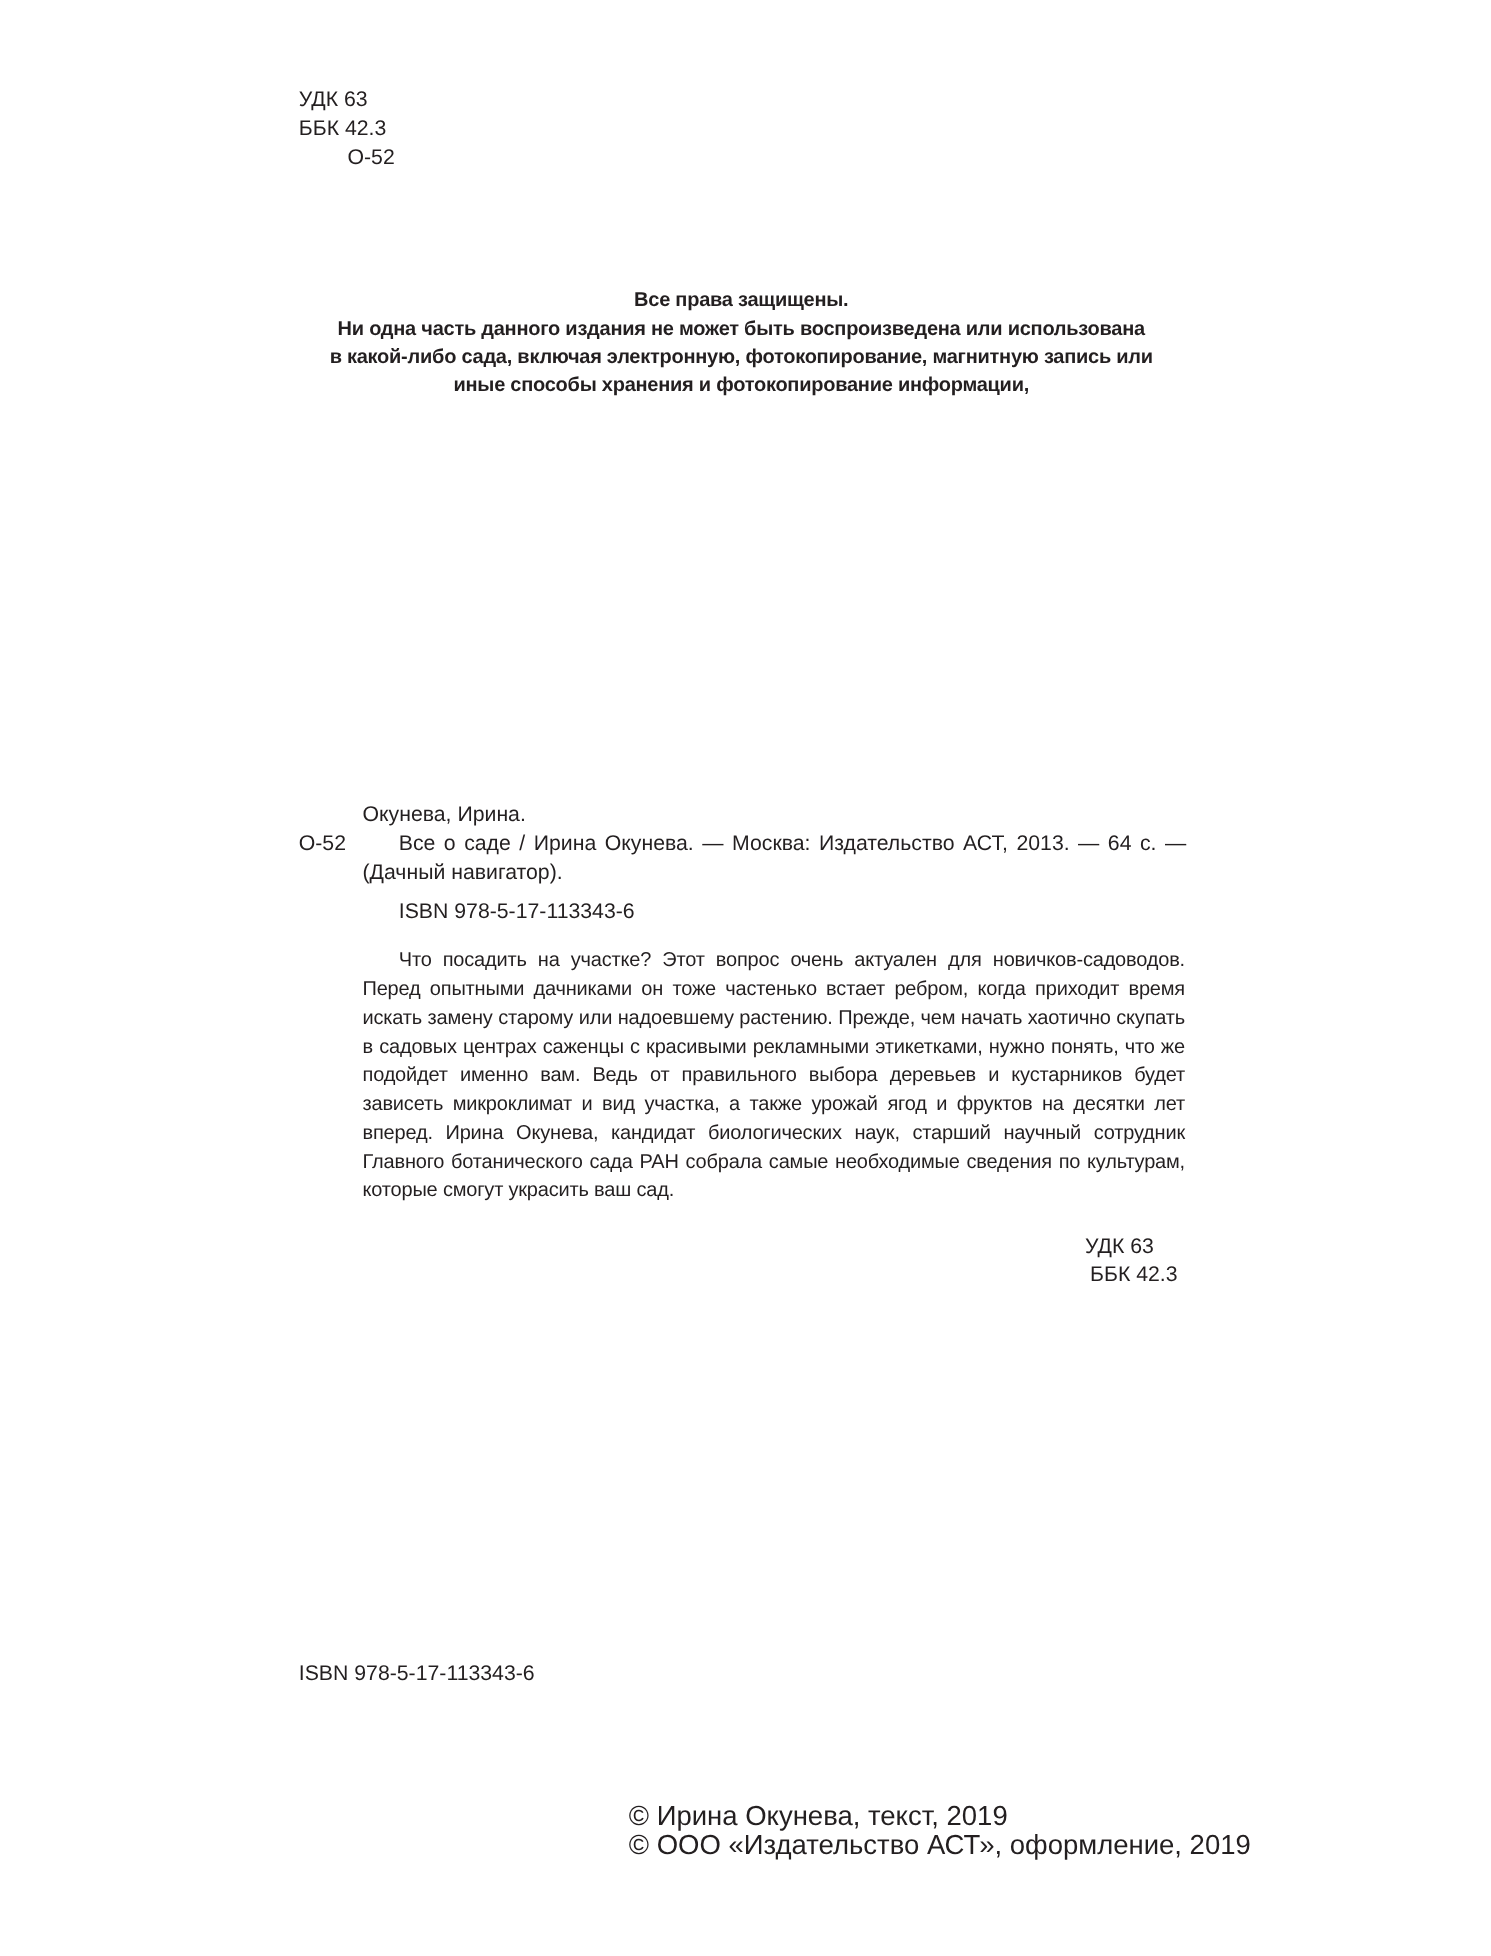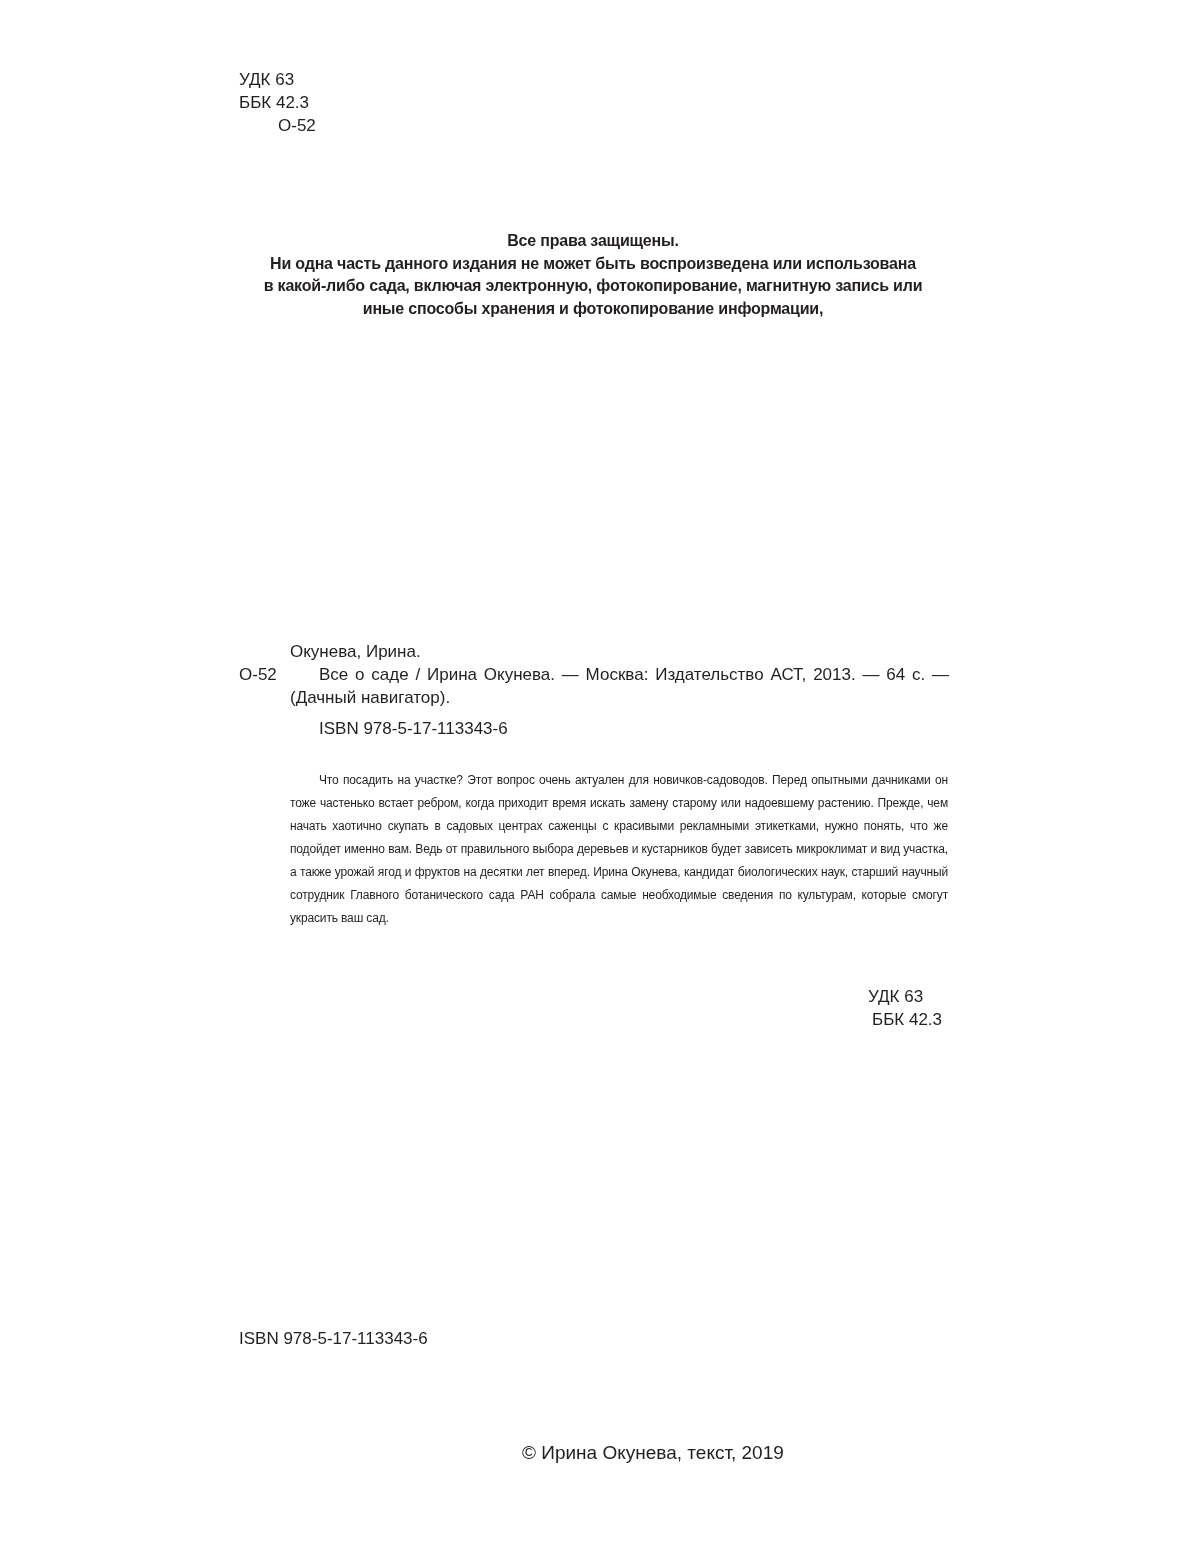--- a/index.html
+++ b/index.html
@@ -34,38 +34,37 @@
     }
     .author {
       padding-left: 51px; font-weight: normal;
     }
     .entry-row { display: flex; }
     .entry-code { width: 51px; flex: 0 0 51px; }
     .entry-text { flex: 1; text-indent: 29px; text-align: justify; text-align-last: left; }
     .isbn-inner { padding-left: 80px; margin-top: 8px; }
     .annotation {
       left: 290px; top: 757px; width: 658px;
-      font-size: 12px; line-height: 23px;
+      font-size: 16px; line-height: 23px;
       text-align: justify;
       letter-spacing: -0.15px;
-      margin-top: 12px;
     }
     .annotation p { margin: 0; text-indent: 29px; }
     .bottom-codes {
       left: 868px; top: 985px;
       font-size: 17px; line-height: 23px;
     }
     .bottom-codes .l2 { padding-left: 4px; }
     .isbn-bottom {
       left: 239px; top: 1327px;
       font-size: 17px; line-height: 23px;
     }
     .copyright {
-      left: 522px; top: 1441px;
-      font-size: 19px; line-height: 23px;
+      left: 503px; top: 1441px;
+      font-size: 22px; line-height: 23px;
     }
   </style>
 </head>
 <body>
 
 <div class="abs top-codes">
   <div>УДК 63</div>
   <div>ББК 42.3</div>
   <div class="indent">О-52</div>
 </div>
@@ -92,13 +91,14 @@
 
 <div class="abs bottom-codes">
   <div>УДК 63</div>
   <div class="l2">ББК 42.3</div>
 </div>
 
 <div class="abs isbn-bottom">ISBN 978-5-17-113343-6</div>
 
 <div class="abs copyright">
   <div>© Ирина Окунева, текст, 2019</div>
+  <div>© ООО «Издательство АСТ», оформление, 2019</div>
 </div>
 
 </body></html>

